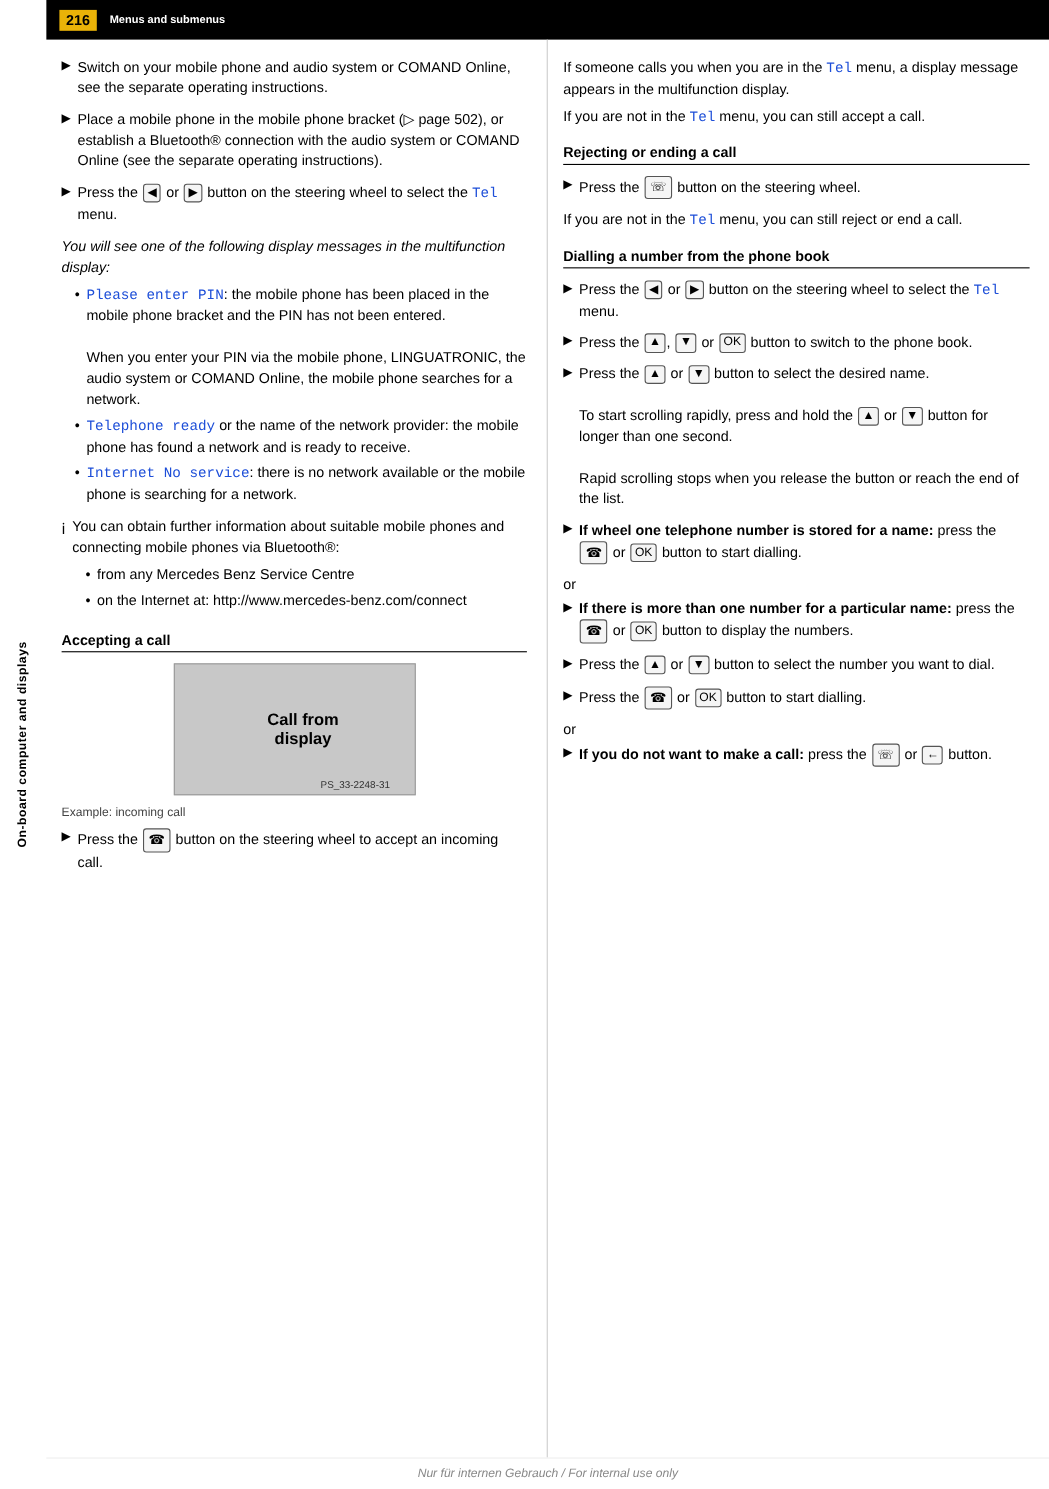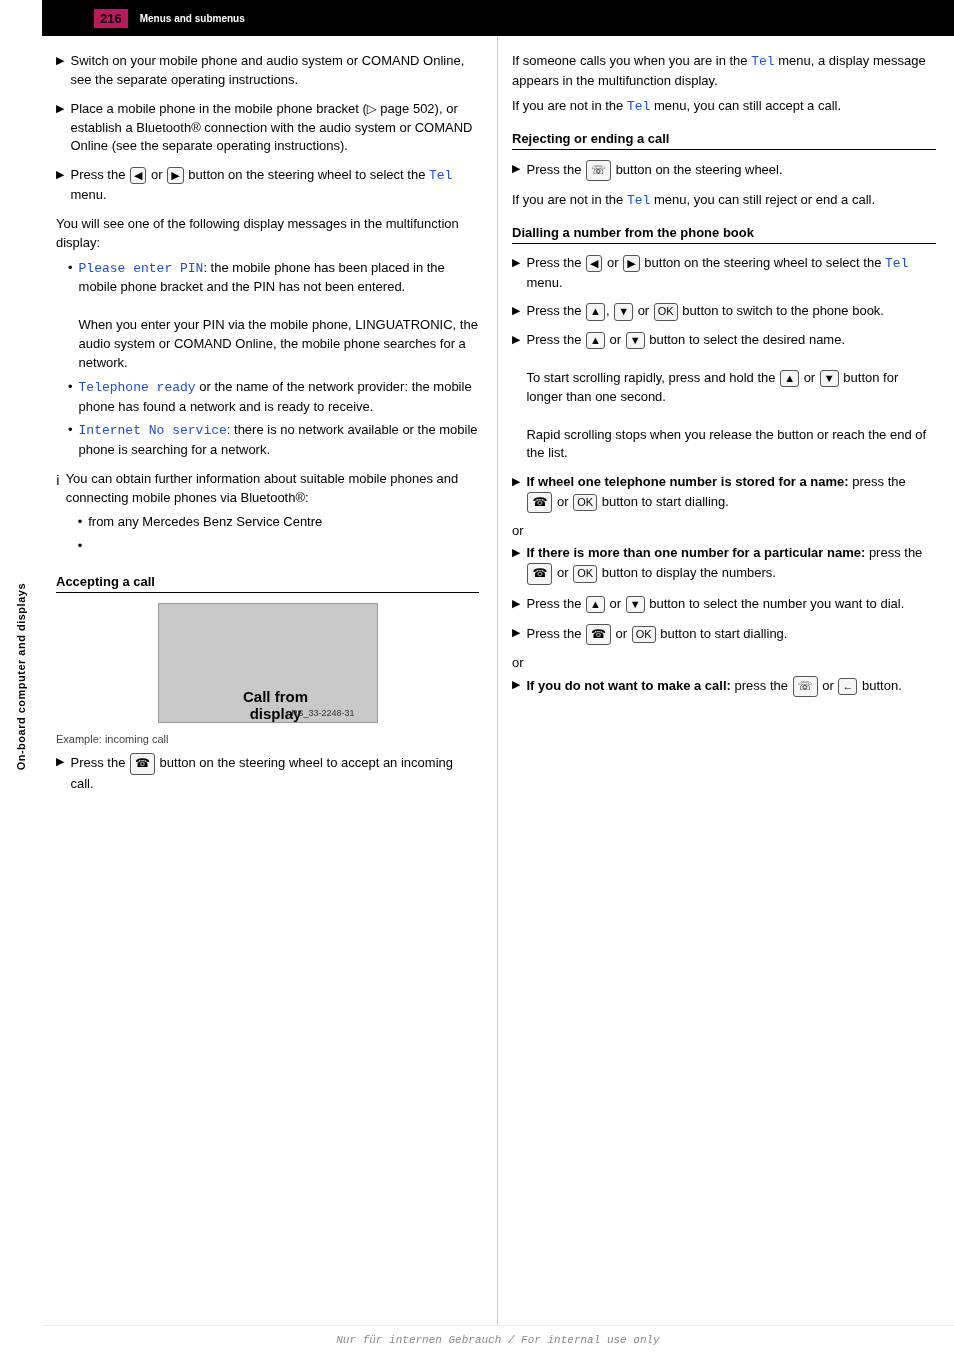--- a/index.html
+++ b/index.html
@@ -52,29 +52,28 @@
     .header-bar {
       background: #000;
       color: #fff;
       display: flex;
       align-items: center;
       padding: 6px 12px;
       min-height: 36px;
     }
 
     .page-number {
-      background: #be185d;
+      background: #eab308;
       color: #000;
       font-weight: bold;
       font-size: 13px;
       padding: 2px 6px;
       margin-right: 12px;
       min-width: 30px;
       text-align: center;
-      margin-left: 40px;
     }
 
     .header-title {
       color: #fff;
       font-size: 10px;
       font-weight: bold;
     }
 
     
     .content-columns {
@@ -121,20 +120,21 @@
 
     .sub-dot {
       margin-right: 6px;
       flex-shrink: 0;
     }
 
     .display-message {
       color: #000;
       margin: 6px 0;
       line-height: 1.45;
+      font-style: italic;
     }
 
     
     .info-box {
       display: flex;
       margin: 10px 0;
       line-height: 1.45;
     }
 
     .info-icon {
@@ -194,21 +194,21 @@
     
     .call-screenshot {
       border: 1px solid #999;
       background: #c8c8c8;
       width: 220px;
       height: 120px;
       margin: 10px auto;
       display: flex;
       flex-direction: column;
       align-items: center;
-      justify-content: flex-end;
+      justify-content: center;
       position: relative;
       padding-left: 16px;
     }
 
     .call-text-main {
       font-size: 15px;
       font-weight: bold;
       color: #000;
       text-align: center;
     }
@@ -229,21 +229,20 @@
     }
 
     
     .footer-watermark {
       text-align: center;
       padding: 8px;
       font-size: 11px;
       color: #888;
       border-top: 1px solid #eee;
       font-style: italic;
-      font-family: Liberation Mono, monospace;
     }
 
     
     .or-connector {
       margin: 6px 0;
       font-size: 13px;
     }
 
     
     .bold {
@@ -315,20 +314,21 @@
         <div class="info-box">
           <span class="info-icon">ℹ</span>
           <span>
             You can obtain further information about suitable mobile phones and connecting mobile phones via Bluetooth®:
             <div class="sub-bullet">
               <span class="sub-dot">•</span>
               <span>from any Mercedes Benz Service Centre</span>
             </div>
             <div class="sub-bullet">
               <span class="sub-dot">•</span>
+              <span>on the Internet at: http://www.mercedes-benz.com/connect</span>
             </div>
           </span>
         </div>
 
         <div class="section-header">Accepting a call</div>
 
         <div class="call-screenshot">
           <div class="call-text-main">
             <span>Call from</span><br>
             <span>display</span>

